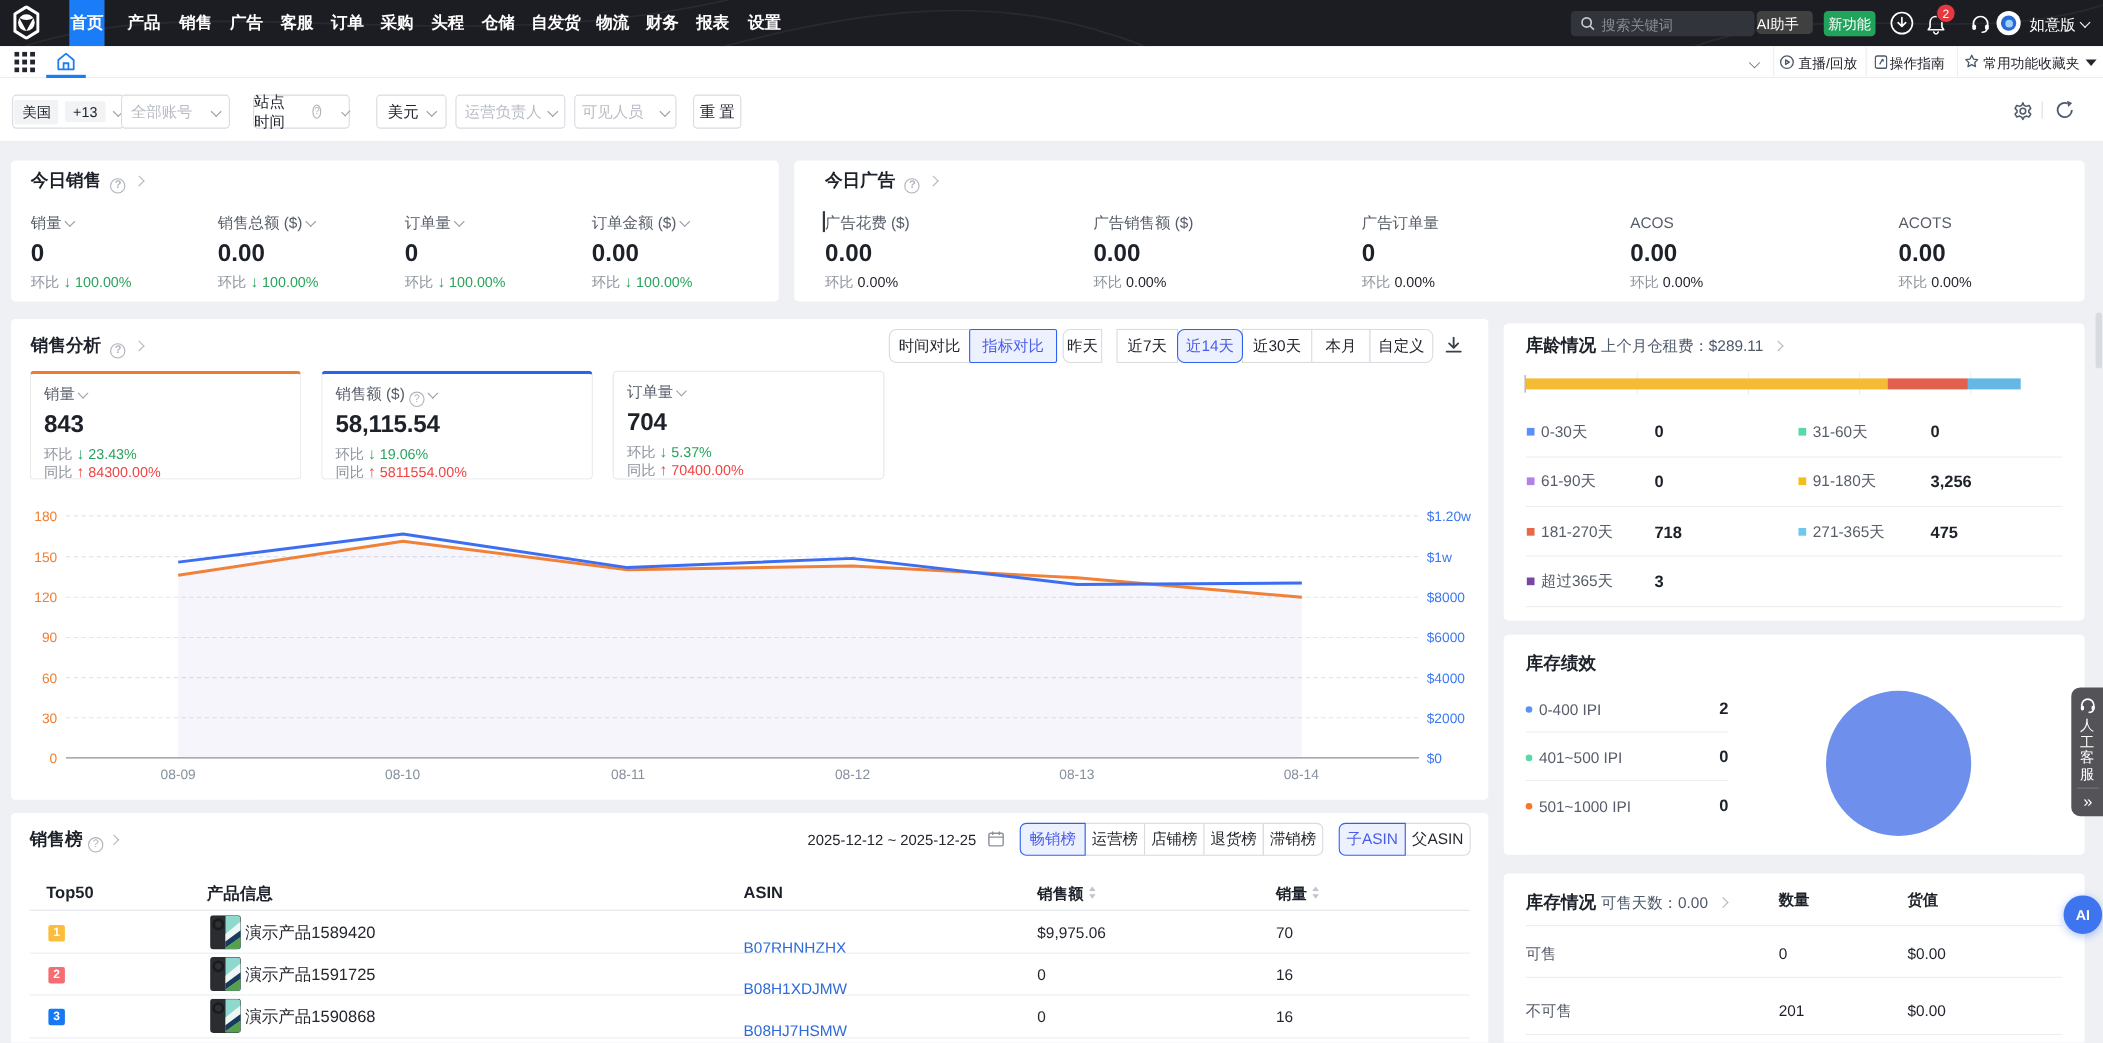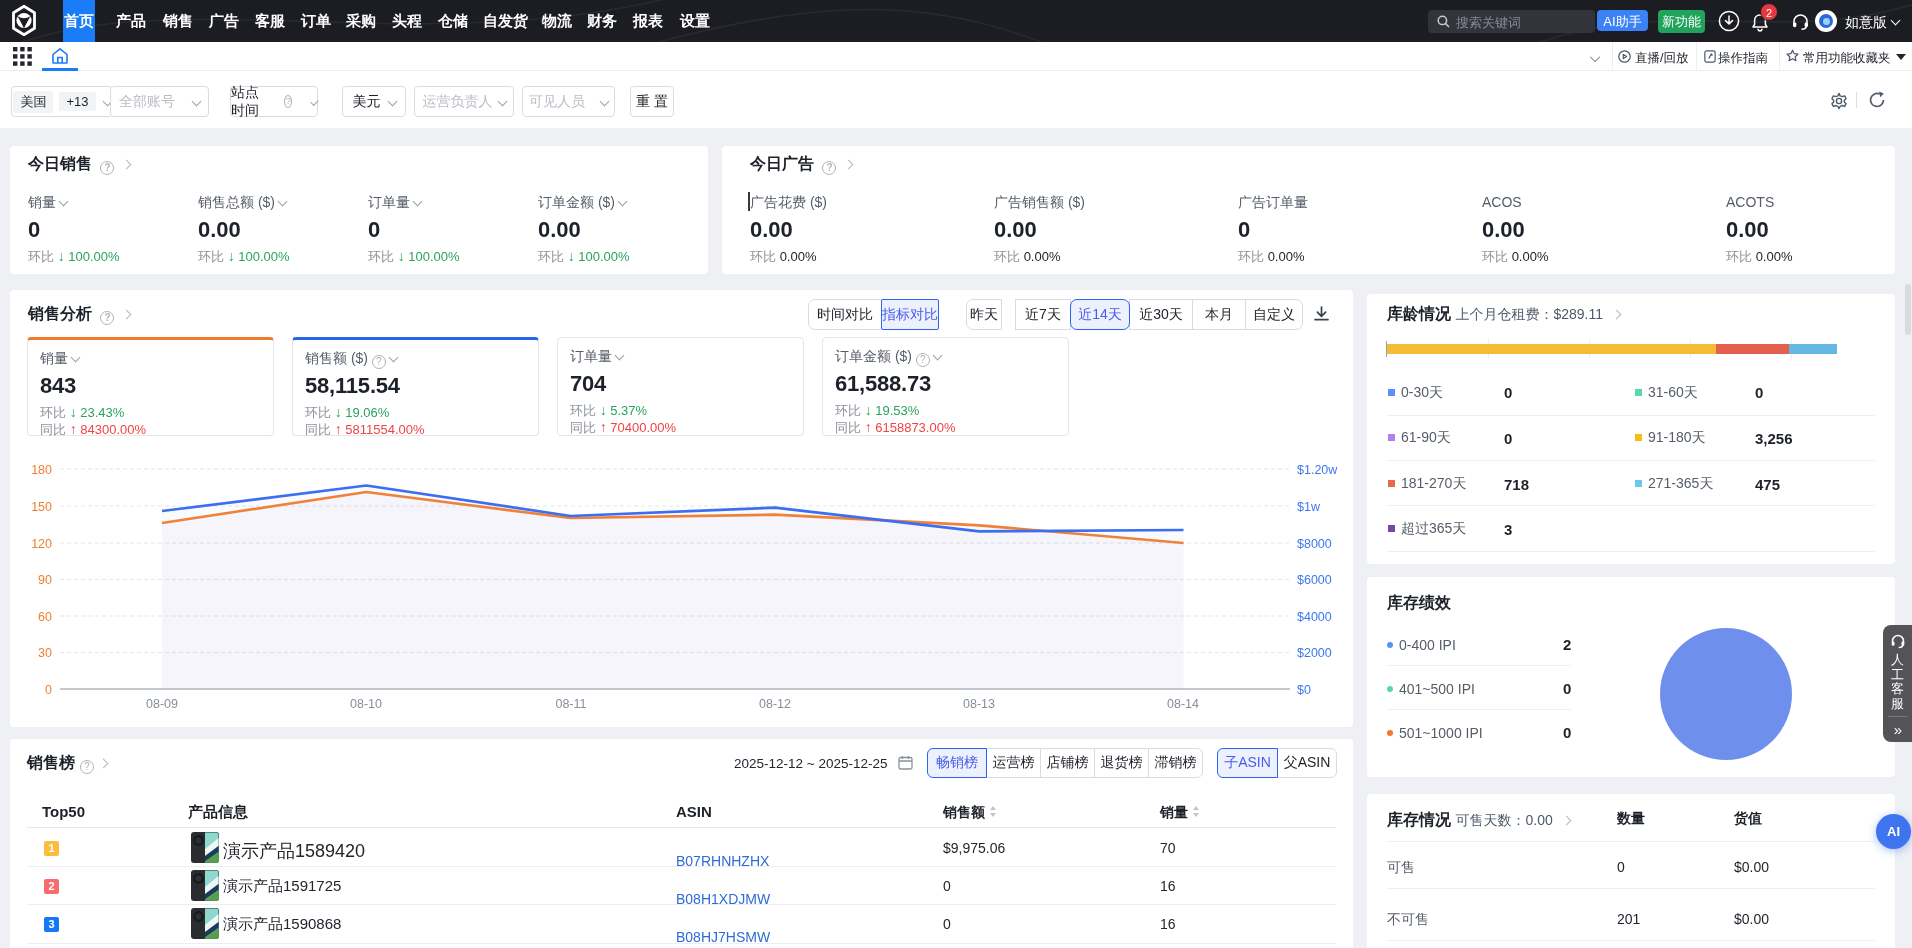--- a/index.html
+++ b/index.html
@@ -70,21 +70,21 @@
 <div class="navitem" style="left:587px">财务</div>
 <div class="navitem" style="left:633px">报表</div>
 <div class="navitem" style="left:680px">设置</div>
 
 <div class="abs" style="left:1428px;top:10px;width:167px;height:23px;background:#32343b;border-radius:4px"></div>
 <svg class="abs" style="left:1437px;top:15px" width="13" height="13" viewBox="0 0 13 13" fill="none" stroke="#c7cad0" stroke-width="1.5">
   <circle cx="5.4" cy="5.4" r="4.2"></circle>
       <path d="M8.6 8.6 L12 12"></path>
 </svg>
 <div class="abs" style="left:1456px;top:14px;font-size:13px;color:#878b93">搜索关键词</div>
-<div class="abs" style="left:1597px;top:10px;width:51px;height:21px;background:#3b82f6;border-radius:4px;color:#fff;font-size:13px;text-align:center;line-height:23px">AI助手</div>
+<div class="abs" style="left:1597px;top:10px;width:51px;height:21px;background:#404040;border-radius:4px;color:#fff;font-size:13px;line-height:23px">AI助手</div>
 <div class="abs" style="left:1658px;top:10px;width:47px;height:23px;background:#22a35c;border-radius:4px;color:#fff;font-size:13px;text-align:center;line-height:23px">新功能</div>
 
 <svg class="abs" style="left:1718px;top:10px" width="22" height="22" viewBox="0 0 22 22" fill="none" stroke="#fff" stroke-width="1.5">
   <circle cx="11" cy="11" r="9.6"></circle>
   <path d="M11 6 V13.6 M7.6 10.6 L11 14 L14.4 10.6" stroke-linejoin="round" stroke-linecap="round"></path>
 </svg>
 
 <svg class="abs" style="left:1751px;top:13px" width="18" height="19" viewBox="0 0 18 19" fill="none" stroke="#fff" stroke-width="1.5">
   <path d="M9 2 C 5.7 2 3.6 4.4 3.6 7.6 V11.5 L2 14 H16 L14.4 11.5 V7.6 C 14.4 4.4 12.3 2 9 2 Z" stroke-linejoin="round"></path>
   <path d="M7 16.2 C 7.3 17.3 8 17.9 9 17.9 C 10 17.9 10.7 17.3 11 16.2" stroke-linecap="round"></path>
@@ -212,21 +212,21 @@
 <div class="abs" style="left:750px;top:248px;font-size:13px"><span class="grey">环比</span> <span style="color:#23262d">0.00%</span></div>
 <div class="abs" style="left:994px;top:248px;font-size:13px"><span class="grey">环比</span> <span style="color:#23262d">0.00%</span></div>
 <div class="abs" style="left:1238px;top:248px;font-size:13px"><span class="grey">环比</span> <span style="color:#23262d">0.00%</span></div>
 <div class="abs" style="left:1482px;top:248px;font-size:13px"><span class="grey">环比</span> <span style="color:#23262d">0.00%</span></div>
 <div class="abs" style="left:1726px;top:248px;font-size:13px"><span class="grey">环比</span> <span style="color:#23262d">0.00%</span></div>
 
 <div class="card" style="left:10px;top:290px;width:1343px;height:437px"></div>
 <div class="abs t16" style="left:28px;top:304px">销售分析 <span class="qm" style="margin-left:4px">?</span> <span class="ar" style="margin-left:4px"></span></div>
 
 <div class="btn" style="left:808px;top:299px;width:74px;height:31px;border-radius:7px 0 0 7px">时间对比</div>
-<div class="btn sel" style="left:881px;top:299px;width:58px;height:31px;border-radius:2px">指标对比</div>
+<div class="btn sel" style="left:881px;top:299px;width:80px;height:31px;border-radius:2px">指标对比</div>
 <div class="btn" style="left:966px;top:299px;width:36px;height:31px;border-radius:7px 0 0 7px">昨天</div>
 <div class="btn" style="left:1015px;top:299px;width:56px;height:31px">近7天</div>
 <div class="btn sel" style="left:1070px;top:299px;width:60px;height:31px;border-radius:7px">近14天</div>
 <div class="btn" style="left:1129px;top:299px;width:64px;height:31px">近30天</div>
 <div class="btn" style="left:1192px;top:299px;width:54px;height:31px">本月</div>
 <div class="btn" style="left:1245px;top:299px;width:58px;height:31px;border-radius:0 7px 7px 0">自定义</div>
 <svg class="abs" style="left:1314px;top:306px" width="15" height="15" viewBox="0 0 15 15" fill="none" stroke="#3a4049" stroke-width="1.7">
   <path d="M7.5 1 V10 M3.4 6.2 L7.5 10.3 L11.6 6.2" stroke-linejoin="round" stroke-linecap="round"></path>
   <path d="M1 13.6 H14" stroke-linecap="round"></path>
 </svg>
@@ -241,26 +241,20 @@
   <div class="lb">销售额 ($) <span class="qm">?</span> <span class="cv"></span></div>
   <div class="vl">58,115.54</div>
   <div class="sub s1"><span class="grey">环比</span> <span class="green"><span class="aw">↓</span> 19.06%</span></div>
   <div class="sub s2"><span class="grey">同比</span> <span class="red"><span class="aw">↑</span> 5811554.00%</span></div>
 </div>
 <div class="statcard" style="left:557px">
   <div class="lb">订单量 <span class="cv"></span></div>
   <div class="vl">704</div>
   <div class="sub s1"><span class="grey">环比</span> <span class="green"><span class="aw">↓</span> 5.37%</span></div>
   <div class="sub s2"><span class="grey">同比</span> <span class="red"><span class="aw">↑</span> 70400.00%</span></div>
-</div>
-<div class="statcard" style="left:822px">
-  <div class="lb">订单金额 ($) <span class="qm">?</span> <span class="cv"></span></div>
-  <div class="vl">61,588.73</div>
-  <div class="sub s1"><span class="grey">环比</span> <span class="green"><span class="aw">↓</span> 19.53%</span></div>
-  <div class="sub s2"><span class="grey">同比</span> <span class="red"><span class="aw">↑</span> 6158873.00%</span></div>
 </div>
 
 <svg class="abs" style="left:10px;top:455px" width="1334" height="262" viewBox="0 0 1334 262">
   <g stroke="#e2e5ec" stroke-width="1" stroke-dasharray="4 3">
     <line x1="50" y1="14" x2="1280" y2="14"></line>
     <line x1="50" y1="51" x2="1280" y2="51"></line>
     <line x1="50" y1="88" x2="1280" y2="88"></line>
     <line x1="50" y1="124.5" x2="1280" y2="124.5"></line>
     <line x1="50" y1="161" x2="1280" y2="161"></line>
     <line x1="50" y1="197.5" x2="1280" y2="197.5"></line>
@@ -385,21 +379,21 @@
 <div class="abs rankbadge" style="left:44px;top:841px;background:#fbbd3c">1</div>
 <svg class="abs" style="left:191px;top:832px" width="28" height="32" viewBox="0 0 28 32">
       <rect width="28" height="31" rx="3" fill="#2a2c2f"></rect>
       <path d="M14 0.5 H25 A2.5 2.5 0 0 1 27.5 3 V28 A2.5 2.5 0 0 1 25 30.5 H14 Z" fill="#8fd8cd"></path>
       <path d="M14 17 L27.5 6 V14 L14 24 Z" fill="#eef7f3"></path>
       <path d="M14 24 L27.5 14 V20 L14 29.5 Z" fill="#1c3a60"></path>
       <path d="M14 29.5 L27.5 20 V28 A2.5 2.5 0 0 1 25 30.5 H14 Z" fill="#55a04b"></path>
       <circle cx="7.5" cy="8.5" r="5.4" fill="#1a1b1d"></circle>
       <circle cx="7.5" cy="8.5" r="3" fill="#2e3134"></circle>
     </svg>
-<div class="abs" style="left:223px;top:839px;font-size:18px;color:#23262d">演示产品1589420</div>
+<div class="abs" style="left:223px;top:839px;font-size:15px;color:#23262d">演示产品1589420</div>
 <div class="abs asin" style="left:676px;top:853px">B07RHNHZHX</div>
 <div class="abs" style="left:943px;top:840px;font-size:14px;color:#23262d">$9,975.06</div>
 <div class="abs" style="left:1160px;top:840px;font-size:14px;color:#23262d">70</div>
 <div class="sep-line" style="left:27px;top:866px;width:1309px"></div>
 <div class="abs rankbadge" style="left:44px;top:879px;background:#f56d71">2</div>
 <svg class="abs" style="left:191px;top:870px" width="28" height="32" viewBox="0 0 28 32">
       <rect width="28" height="31" rx="3" fill="#2a2c2f"></rect>
       <path d="M14 0.5 H25 A2.5 2.5 0 0 1 27.5 3 V28 A2.5 2.5 0 0 1 25 30.5 H14 Z" fill="#8fd8cd"></path>
       <path d="M14 17 L27.5 6 V14 L14 24 Z" fill="#eef7f3"></path>
       <path d="M14 24 L27.5 14 V20 L14 29.5 Z" fill="#1c3a60"></path>

